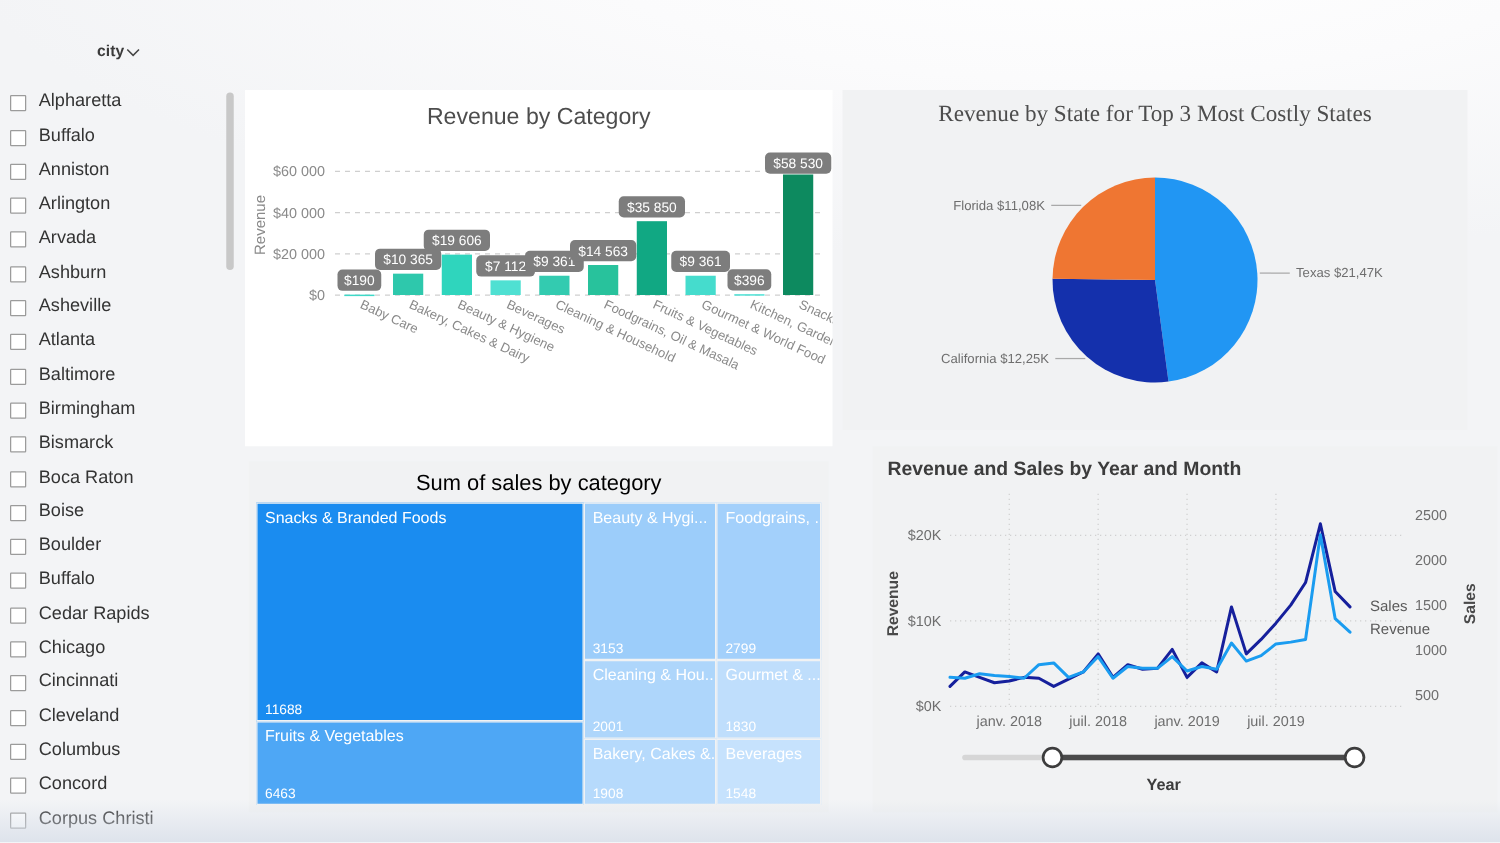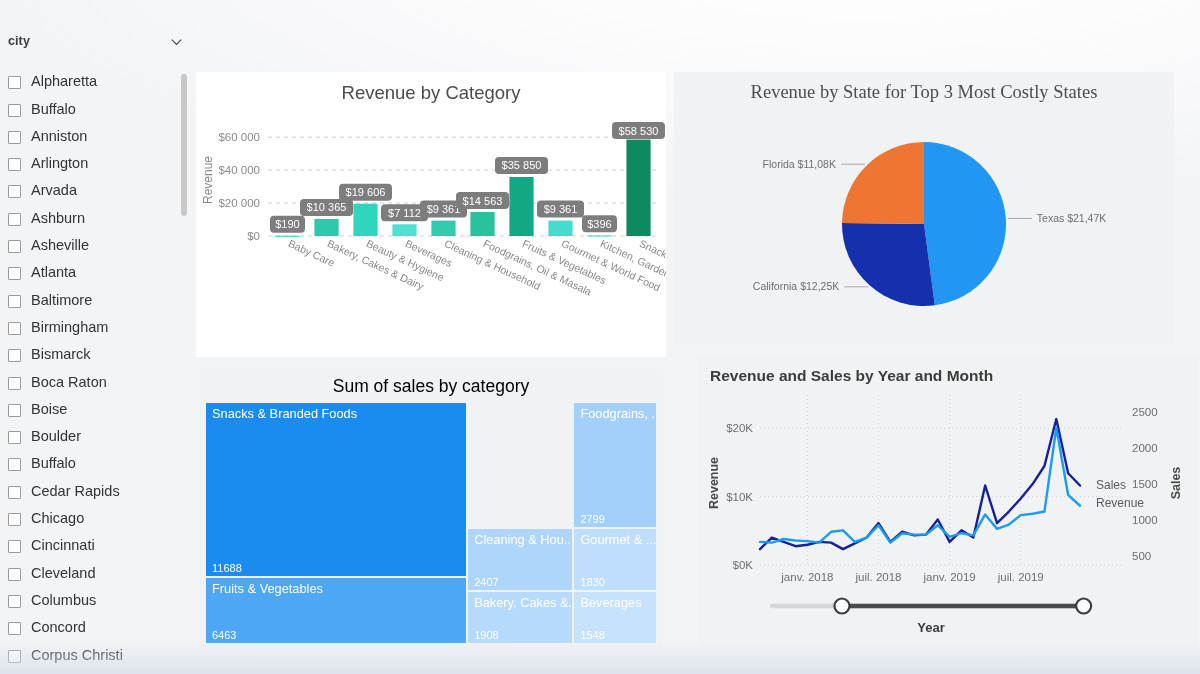--- a/index.html
+++ b/index.html
@@ -18,21 +18,21 @@
   #root::after {
     content: ""; position: absolute; left: 0; right: 0; bottom: 0; height: 34px;
     background: linear-gradient(to bottom, rgba(225,230,238,0) 0%, rgba(214,221,232,.75) 100%);
     pointer-events: none;
   }
 
   
   .slicer { position: absolute; left: 0; top: 26px; width: 196px; height: 648px; }
   .slicer-head {
     position: relative; height: 30px; padding: 0 12px 0 8px;
-    display: flex; align-items: center; justify-content: space-between;
+    display: flex; align-items: center; justify-content: center;
   }
   .slicer-title { font-size: 12.5px; color: #3b3b3b; font-weight: 700; letter-spacing: .1px; }
   .chev { width: 15px; height: 15px; display: block; color: #444; }
   .slicer-list { position: absolute; top: 36px; left: 0; width: 180px; }
   .s-item { height: 27.3px; display: flex; align-items: flex-end; padding-left: 8px; cursor: default; }
   .s-box {
     width: 13px; height: 13px; border: 1.3px solid #9b9b9b; background: #fff;
     border-radius: 1px; flex: none;
   }
   .s-label { margin-left: 10px; font-size: 14.5px; color: #333; white-space: nowrap; }
@@ -257,27 +257,31 @@
     <div class="card-title" id="tree-title">Sum of sales by category</div>
     <div id="tree-body">
         <div class="tm" style="left: 0%; top: 0%; width: 58%; height: 72.5%; background: rgb(26, 140, 240);">
           <span class="tm-name">Snacks &amp; Branded Foods</span>
           <span class="tm-val">11688</span>
         </div>
         <div class="tm" style="left: 0%; top: 72.5%; width: 58%; height: 27.5%; background: rgb(78, 167, 245);">
           <span class="tm-name">Fruits &amp; Vegetables</span>
           <span class="tm-val">6463</span>
         </div>
+        <div class="tm" style="left: 58%; top: 0%; width: 23.5%; height: 52%; background: rgb(156, 205, 250);">
+          <span class="tm-name">Beauty &amp; Hygi...</span>
+          <span class="tm-val">3153</span>
+        </div>
         <div class="tm" style="left: 81.5%; top: 0%; width: 18.5%; height: 52%; background: rgb(163, 208, 251);">
           <span class="tm-name">Foodgrains, ...</span>
           <span class="tm-val">2799</span>
         </div>
         <div class="tm" style="left: 58%; top: 52%; width: 23.5%; height: 26%; background: rgb(174, 214, 251);">
           <span class="tm-name">Cleaning &amp; Hou...</span>
-          <span class="tm-val">2407</span>
+          <span class="tm-val">2001</span>
         </div>
         <div class="tm" style="left: 81.5%; top: 52%; width: 18.5%; height: 26%; background: rgb(191, 222, 252);">
           <span class="tm-name">Gourmet &amp; ...</span>
           <span class="tm-val">1830</span>
         </div>
         <div class="tm" style="left: 58%; top: 78%; width: 23.5%; height: 22%; background: rgb(182, 218, 252);">
           <span class="tm-name">Bakery, Cakes &amp;...</span>
           <span class="tm-val">1908</span>
         </div>
         <div class="tm" style="left: 81.5%; top: 78%; width: 18.5%; height: 22%; background: rgb(198, 226, 253);">

